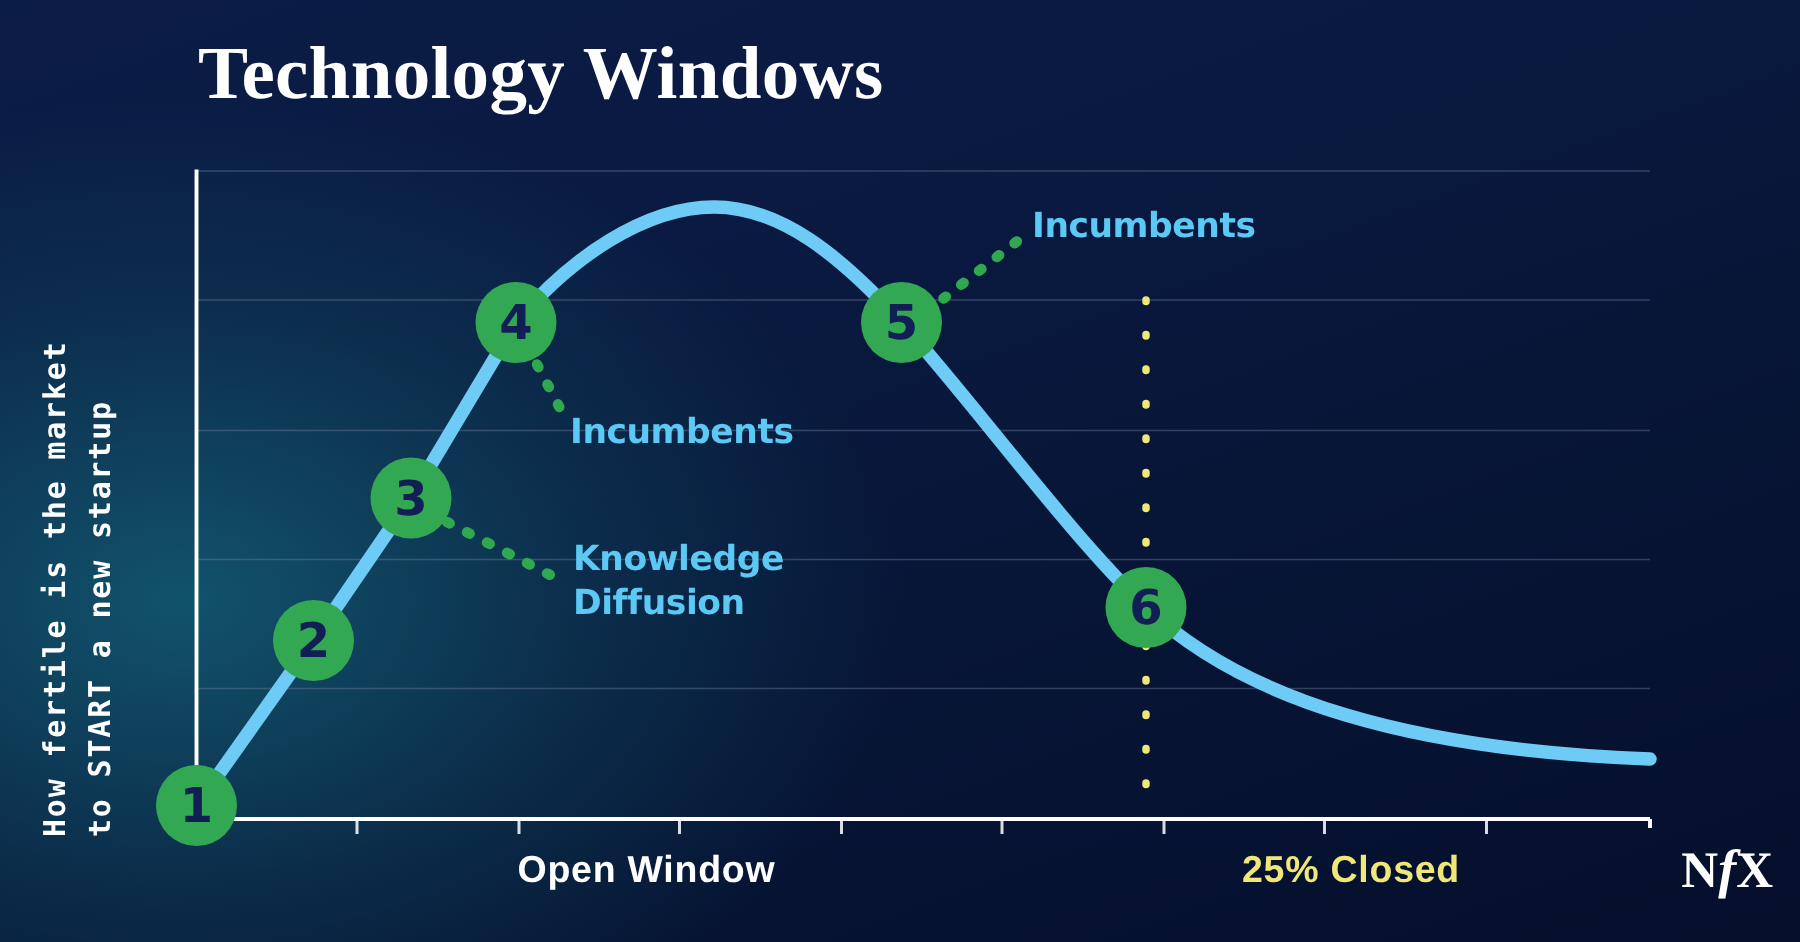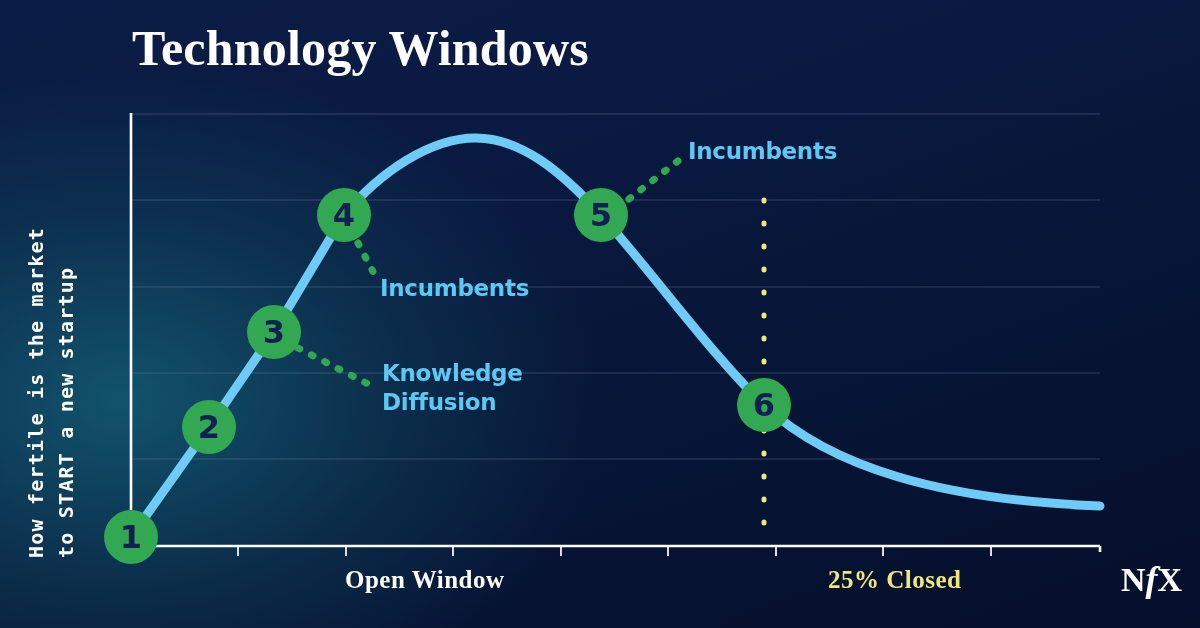--- a/index.html
+++ b/index.html
@@ -90,21 +90,21 @@
     font-size: 23px;
     font-weight: 700;
     white-space: pre-line;
     line-height: 1.28;
     letter-spacing: -0.3px;
   }
 
   
   .xcap {
     position: absolute;
-    font-family: Liberation Serif, serif;
+    font-family: Liberation Sans, sans-serif;
     font-size: 25px;
     font-weight: 700;
     letter-spacing: 0.5px;
     white-space: nowrap;
   }
   #xcap-open { left: 345px; top: 566px; color: #ffffff; }
   #xcap-closed { left: 828px; top: 566px; color: #efe878; }
 
   
   #logo {

